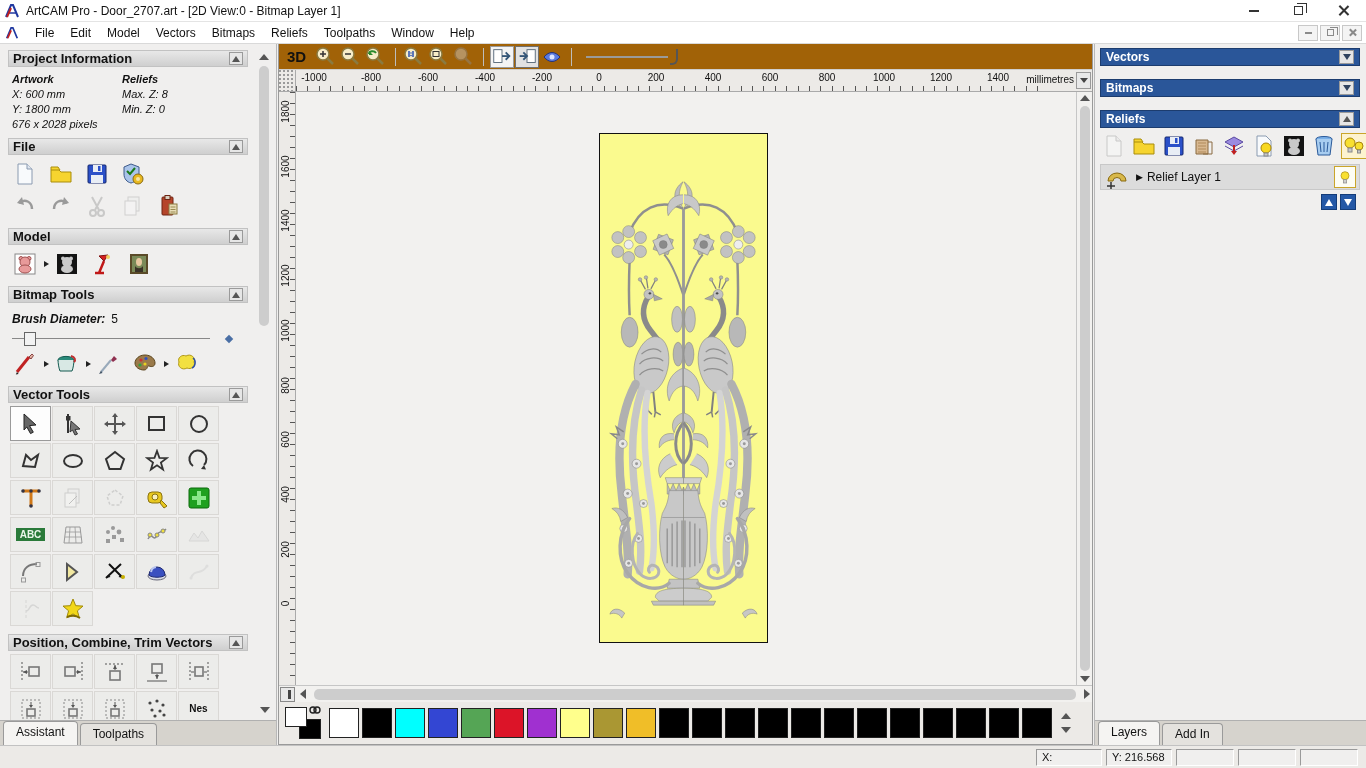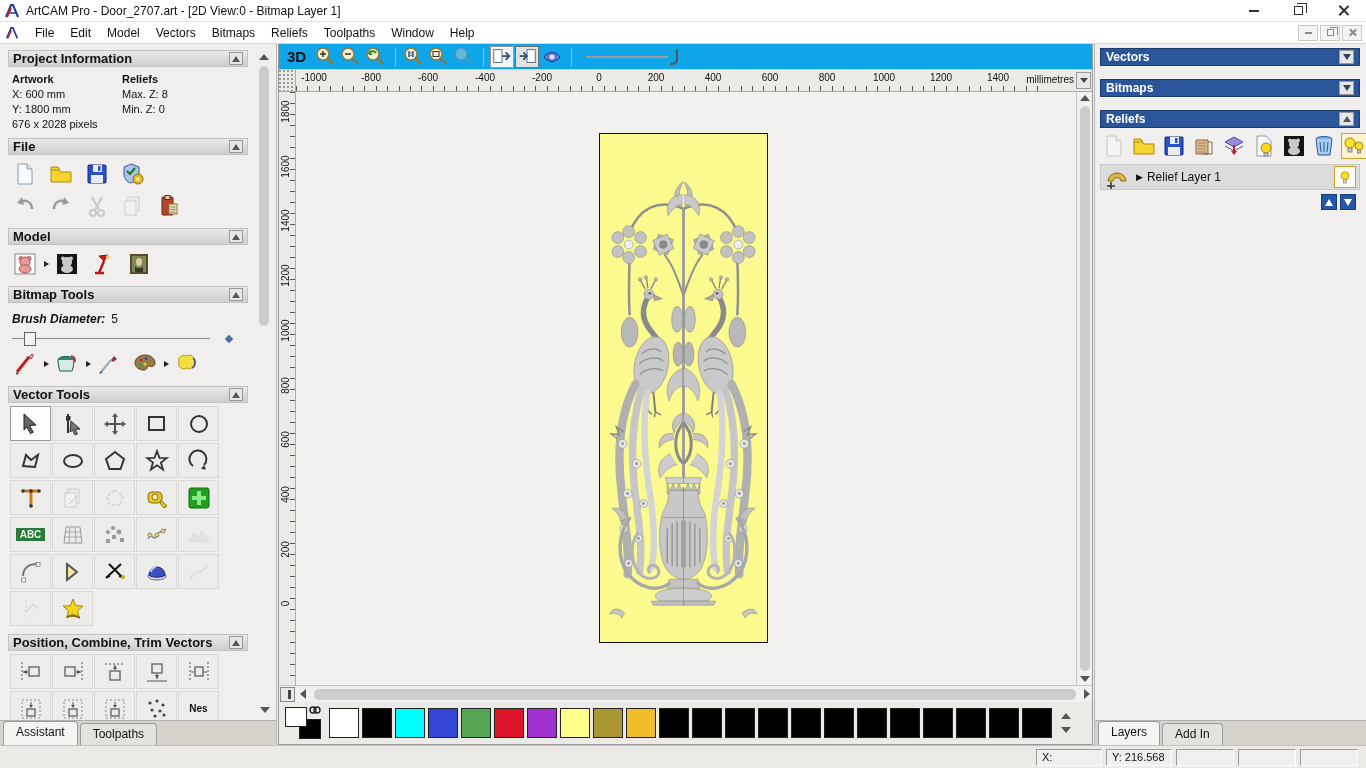--- a/index.html
+++ b/index.html
@@ -33,21 +33,21 @@
   .mdi-btn .glyph-close::before,.mdi-btn .glyph-close::after { left:4px; top:0; height:9px; width:1.6px; background:#8a8a8a; }
 
   
   .left-panel { position:absolute; top:44px; left:0; width:277px; bottom:23px; background:#f0efee; border-right:1px solid #b8b8b8; overflow:hidden; }
   .lp-content { position:absolute; top:0; left:0; right:26px; bottom:25px; overflow:hidden; }
   .sec-header { height:17px; margin:6px 2px 3px 8px; background:linear-gradient(#e8e8e8,#cfcfcf); border:1px solid #c2c2c2; display:flex; align-items:center; padding:0 4px; }
   .sec-header .sec-title { font-weight:bold; font-size:13px; }
   .rollup { margin-left:auto; width:14px; height:13px; background:#e6e6e6; border:1px solid #9a9a9a; display:flex; align-items:center; justify-content:center; }
   .tri-up { width:0; height:0; border-left:4px solid transparent; border-right:4px solid transparent; border-bottom:6px solid #555; }
   .tri-down { width:0; height:0; border-left:4px solid transparent; border-right:4px solid transparent; border-top:6px solid #30425e; }
-  .proj-info { display:grid; grid-template-columns:110px 1fr; padding:2px 0 0 12px; line-height:15px; }
+  .proj-info { display:grid; grid-template-columns:110px 1fr; padding:2px 0 0 12px; line-height:15px;font-style:italic; }
   .pi-bold { font-weight:bold; }
   .iconrow { display:flex; align-items:center; padding:3px 0 3px 12px; }
   .iconrow .icon { margin-right:10px; }
   .brush-row { padding:6px 0 0 12px; font-style:italic; font-weight:bold; font-size:12px; }
   .brush-row .bval { font-style:normal; font-weight:normal; margin-left:6px; }
   .slider { position:relative; height:14px; margin:6px 40px 2px 12px; }
   .slider .track { position:absolute; left:0; right:0; top:6px; border-top:1px solid #888; }
   .slider .handle { position:absolute; left:12px; top:0; width:12px; height:14px; background:#f2f2f2; border:1px solid #666; }
   .diamond { position:absolute; right:-22px; top:4px; width:6px; height:6px; background:#4a6fa5; transform:rotate(45deg); }
   .toolgrid { display:flex; flex-wrap:wrap; width:218px; margin-left:10px; }
@@ -64,21 +64,21 @@
   .chev.down { border-top:6px solid #555; }
   .lp-thumb { width:10px; background:#cdcdcd; border-radius:5px; margin:6px auto; height:260px; }
   .lp-chev-bottom { position:absolute; right:6px; bottom:32px; }
 
   .tabstrip { position:absolute; left:0; right:0; bottom:0; height:25px; background:#d6d3cd; border-top:1px solid #b0b0b0; display:flex; align-items:flex-end; padding-left:3px; }
   .tab { height:22px; padding:3px 12px 0; border:1px solid #9a9a9a; border-bottom:none; border-radius:4px 4px 0 0; background:#e4e2de; margin-right:2px; font-size:12px; }
   .tab.active { background:#f5f4f2; height:24px; }
 
   
   .center { position:absolute; top:44px; left:278px; width:815px; bottom:23px; background:#f0efee; border:1px solid #9a9a9a; border-top:none; }
-  .ctoolbar { height:26px; display:flex; align-items:center; border-bottom:1px solid #cfcfcf; background:#0ea5e9; padding-left:6px; }
+  .ctoolbar { height:26px; display:flex; align-items:center; border-bottom:1px solid #cfcfcf; background:#a16207; padding-left:6px; }
   .tool3d { font-weight:bold; font-size:15px; margin:0 8px 0 2px; }
   .ctoolbar .icon { width:24px; height:22px; margin-right:1px; }
   .ctoolbar .icon.boxed { border:1px solid #9a9a9a; background:#f4f4f4; }
   .ctoolbar .icon.pressed { border:1px solid #707070; background:#e2e2e2; }
   .tsep { width:1px; height:18px; background:#bdbdbd; margin:0 6px; }
   .tslider { position:relative; width:92px; height:20px; margin-left:8px; }
   .tslider .line { position:absolute; left:0; right:10px; top:9px; border-top:2px solid #9a9a9a; }
   .tslider .shandle { position:absolute; right:0; top:2px; width:8px; height:16px; border-right:2px solid #555; border-bottom:2px solid #555; border-radius:0 0 6px 0; }
 
   .rulerrow { height:22px; display:flex; border-bottom:1px solid #aaa; background:#eceae7; }

